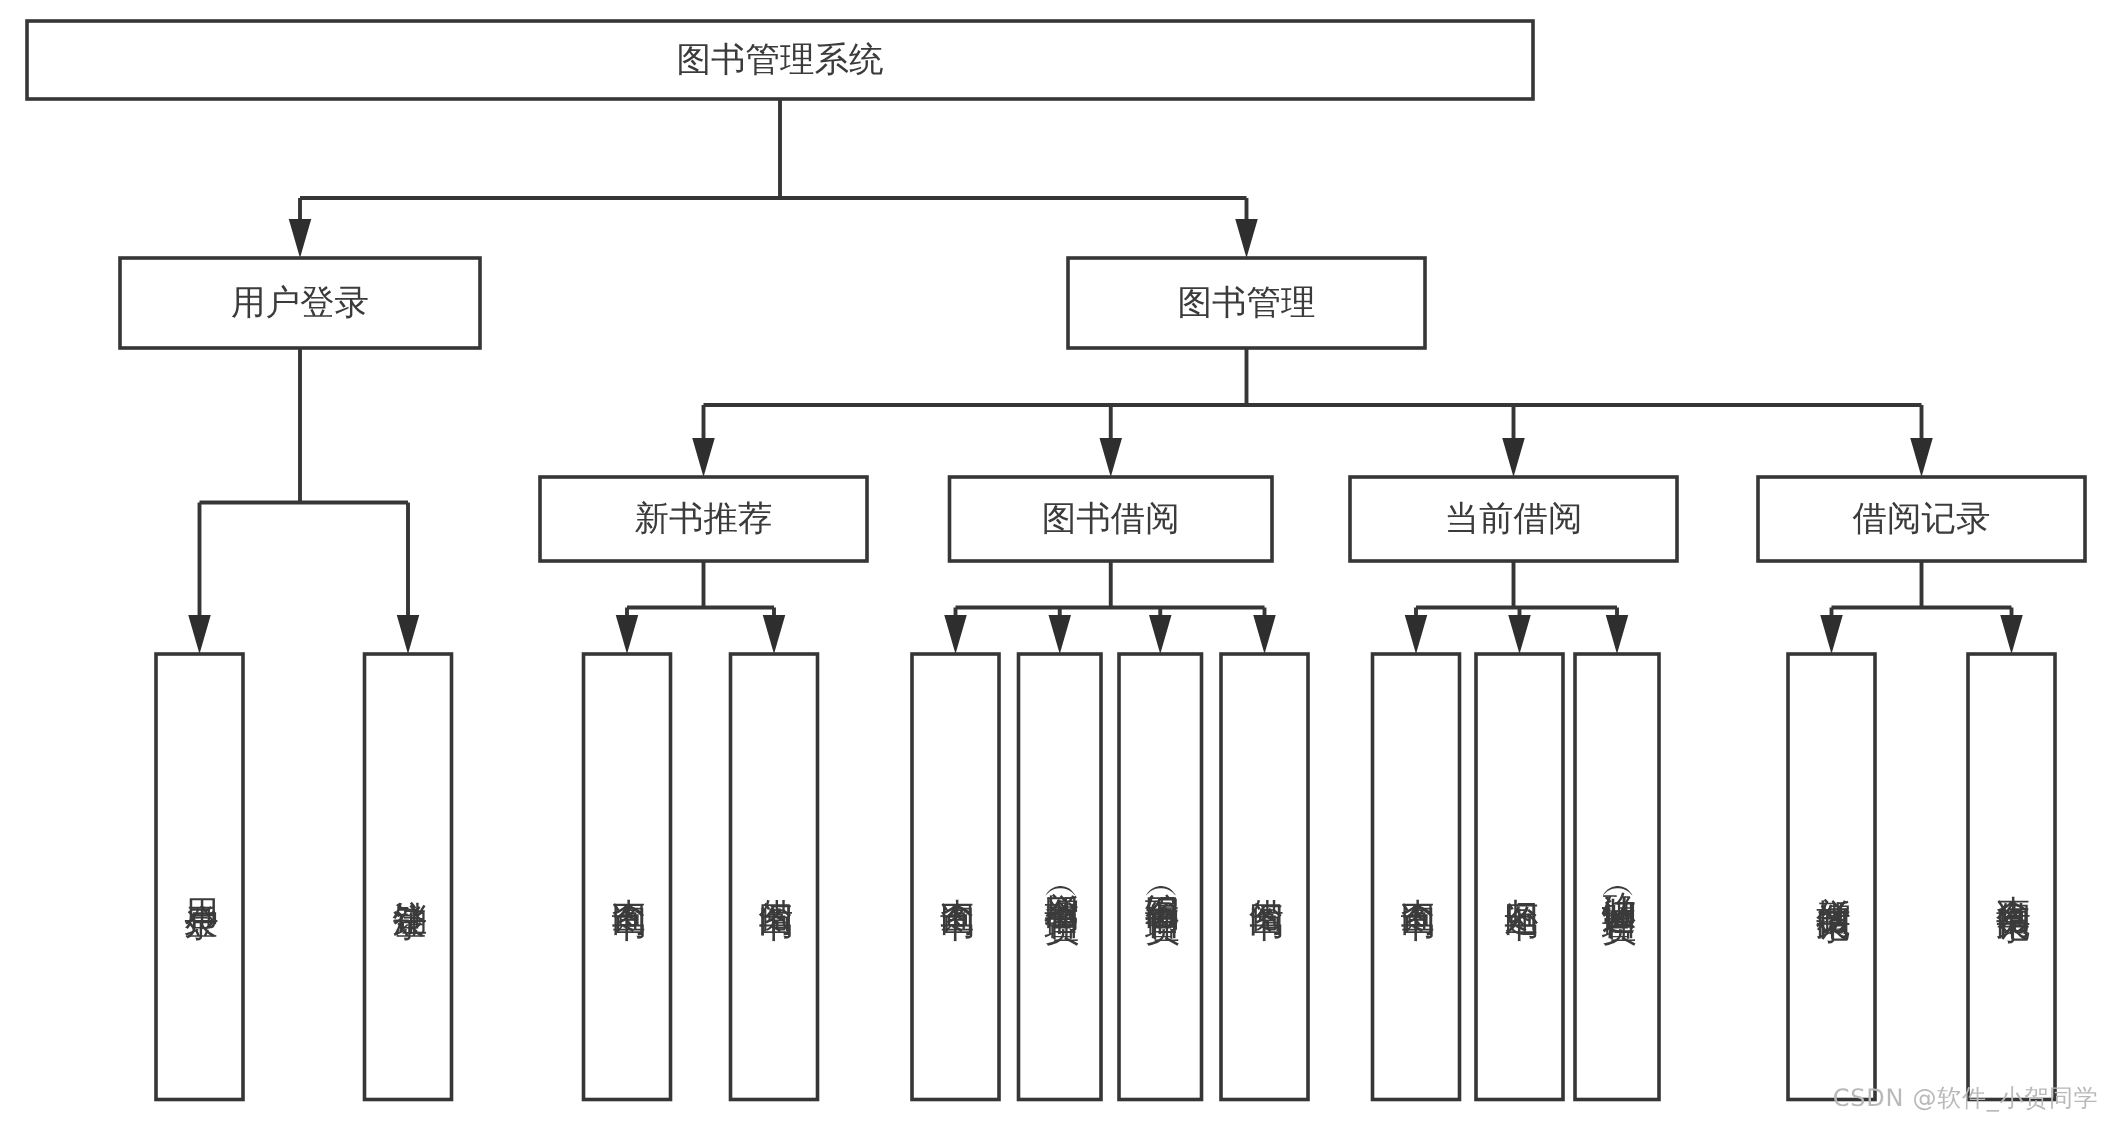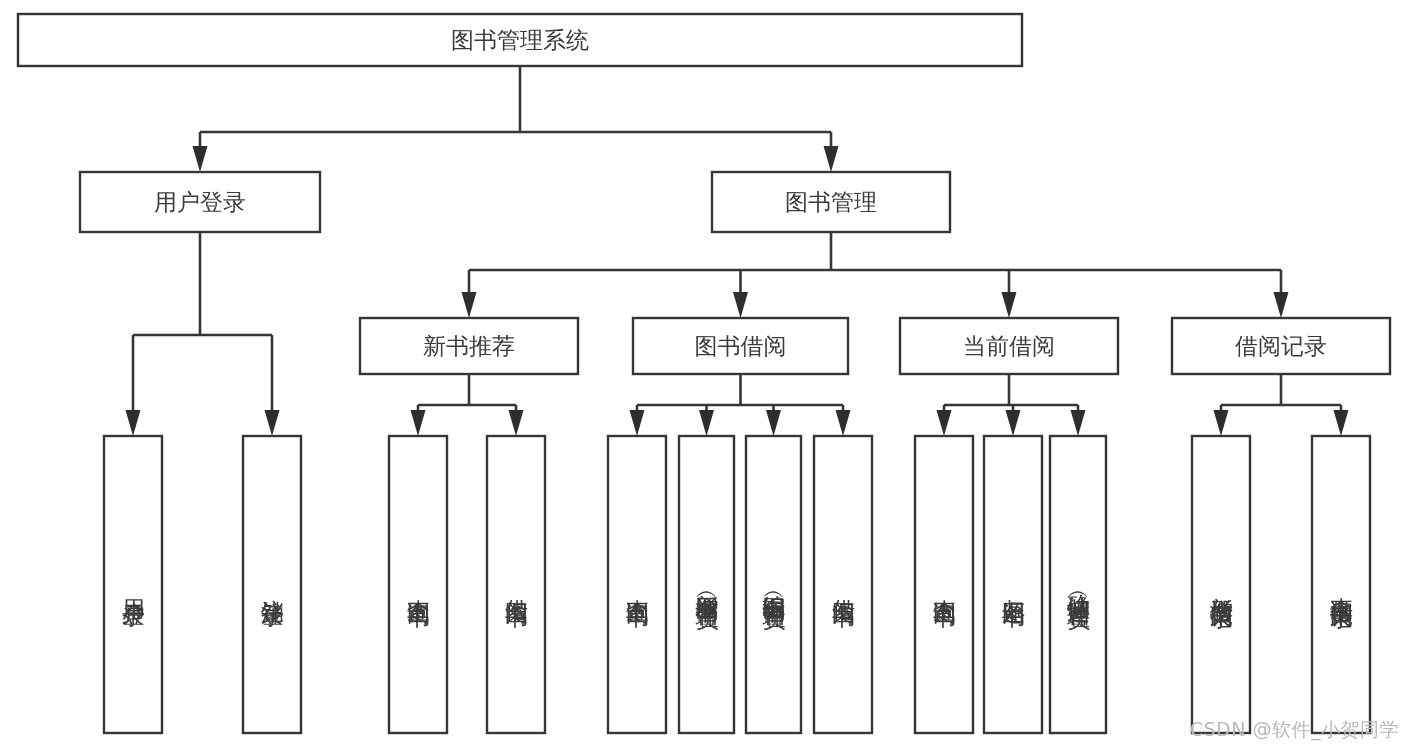--- a/index.html
+++ b/index.html
@@ -71,21 +71,21 @@
     line-height: 1.12;
     letter-spacing: 2px;
     color: #3b3b3b;
     white-space: nowrap;
   }
   .watermark {
     position: absolute;
     right: 6px;
     bottom: 4px;
     font-family: "DejaVu Sans", "Liberation Sans", sans-serif;
-    font-size: 19px;
+    font-size: 16px;
     color: #b9b9b9;
     letter-spacing: 0.5px;
     white-space: nowrap;
     margin-top: 20px;
   }
 </style>
 </head>
 <body>
 
 <div id="diagram-root">

